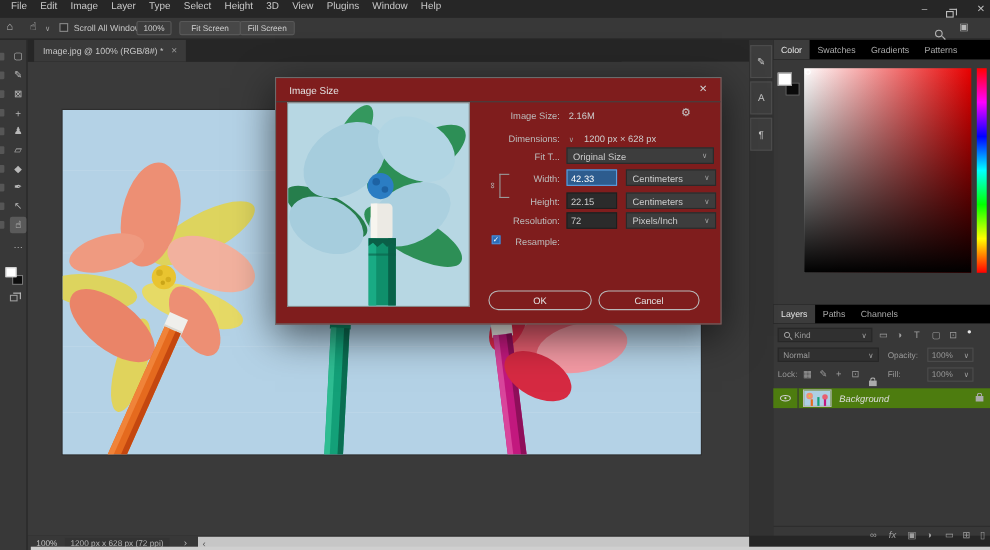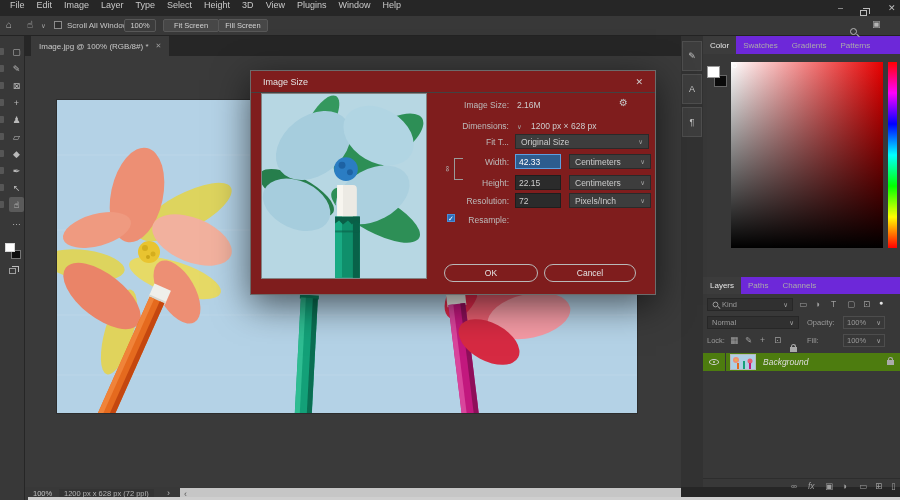--- a/index.html
+++ b/index.html
@@ -32,21 +32,21 @@
   .canvas{left:25px;top:56px;width:656px;height:431px;background:#3a3a3a;z-index:1}
   .img{position:absolute;left:32px;top:44px;width:580px;height:313px;background:#b4d2e6;box-shadow:0 0 0 1px #2d2d2d}
   
   .statusbar{left:25px;top:487px;width:656px;height:13px;background:#383838;z-index:5;font-size:7.5px;color:#b5b5b5}
   .hscroll{left:180px;top:488px;width:501px;height:11px;background:#c6c6c6;z-index:6;display:flex;align-items:center;color:#555;font-size:9px;padding-left:4px}
   .bottomedge{left:28px;top:497px;width:872px;height:3px;background:#cfcfcf;z-index:7}
   
   .rstrip{left:681px;top:36px;width:22px;height:451px;background:#323232;z-index:5}
   .rcell{position:absolute;left:1px;width:20px;height:30px;background:#3d3d3d;border:1px solid #4e4e4e;display:flex;align-items:center;justify-content:center;font-size:9px;color:#c5c5c5}
   .rpanel{left:703px;top:36px;width:197px;height:451px;background:#383838;z-index:5}
-  .tabsrow{position:absolute;left:0;width:197px;background:#6d28d9;display:flex;align-items:stretch}
+  .tabsrow{position:absolute;left:0;width:197px;background:#000000;display:flex;align-items:stretch}
   .ptab{font-size:8px;color:#ababab;display:flex;align-items:center;padding:0 7px}
   .ptab.on{background:#3c3c3c;color:#e6e6e6}
   .grad{position:absolute;left:28px;top:26px;width:152px;height:186px;background:linear-gradient(to right,#ffffff,#e80000)}
   .grad:after{content:"";position:absolute;inset:0;background:linear-gradient(to bottom,rgba(0,0,0,0),#000)}
   .gradsel{position:absolute;left:29px;top:27px;width:5px;height:5px;border:1px solid #fff;border-radius:50%;z-index:2}
   .hue{position:absolute;left:185px;top:26px;width:9px;height:186px;background:linear-gradient(to bottom,#f00,#f0f,#00f,#0ff,#0f0,#ff0,#f00)}
   .fgW{position:absolute;left:4px;top:30px;width:13px;height:12px;background:#fff;border:1px solid #999;z-index:2}
   .bgB{position:absolute;left:11px;top:39px;width:13px;height:12px;background:#0a0a0a;border:1px solid #666}
   .ddl{position:absolute;height:13px;background:#303030;border:1px solid #272727;display:flex;align-items:center;justify-content:space-between;padding:0 4px;font-size:7.5px;color:#9a9a9a}
   .vbox{position:absolute;height:13px;border:1px solid #4d4d4d;display:flex;align-items:center;justify-content:space-between;padding:0 3px;font-size:7.5px;color:#9a9a9a}

